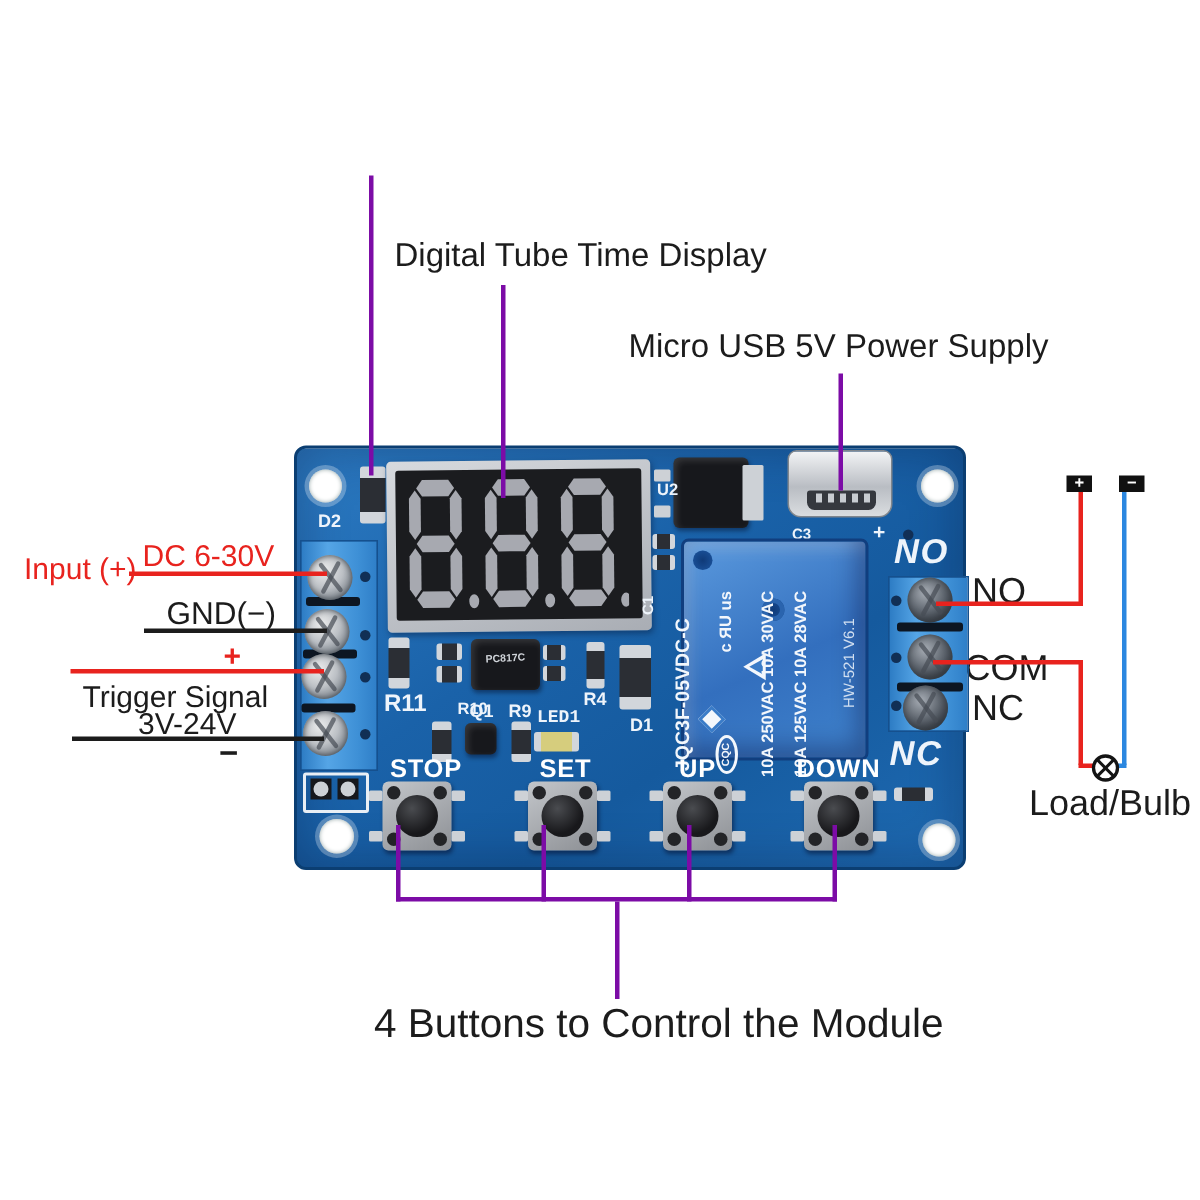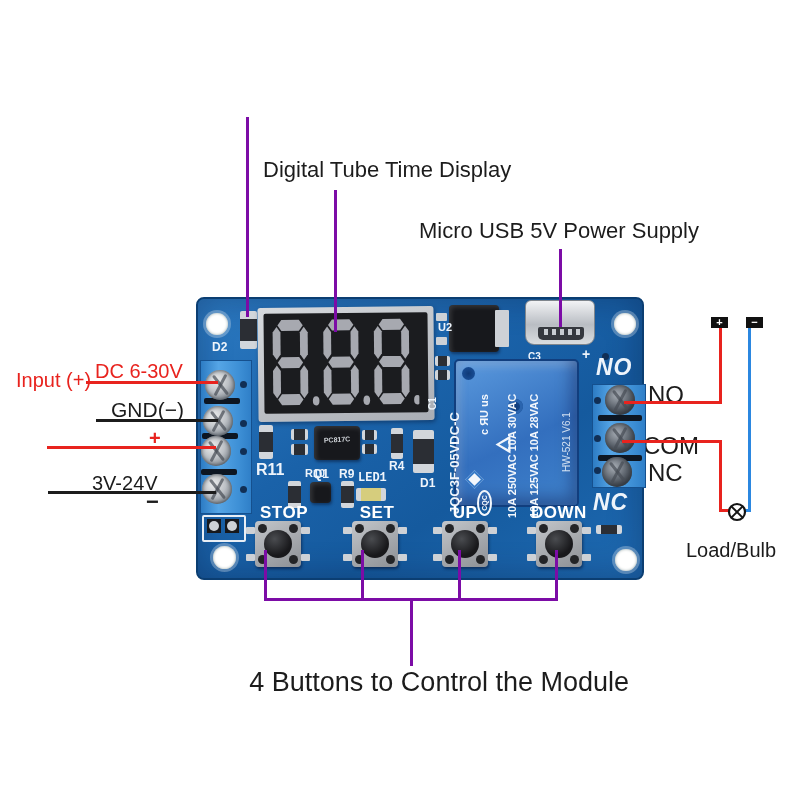--- a/index.html
+++ b/index.html
@@ -107,20 +107,21 @@
   <div class="lbl red" style="left:16px;top:369px;font-size:20px;">Input (+)</div>
   <div class="lbl red" style="left:95px;top:360px;font-size:20px;">DC 6-30V</div>
   <div class="wire redw" style="left:86px;top:381px;width:132px;height:3px;"></div>
 
   <div class="lbl" style="left:111px;top:398px;font-size:21px;">GND(−)</div>
   <div class="wire blackw" style="left:96px;top:419px;width:122px;height:3px;"></div>
 
   <div class="lbl red bold" style="left:149px;top:427px;font-size:20px;">+</div>
   <div class="wire redw" style="left:47px;top:446px;width:169px;height:3px;"></div>
 
+  <div class="lbl" style="left:55px;top:454px;font-size:20px;">Trigger Signal</div>
   <div class="lbl" style="left:92px;top:472px;font-size:20px;">3V-24V</div>
   <div class="wire blackw" style="left:48px;top:491px;width:168px;height:3px;"></div>
   <div class="lbl bold" style="left:146px;top:490px;font-size:22px;">−</div>
 
   <div class="tab" style="left:711px;top:317px;">+</div>
   <div class="tab" style="left:746px;top:317px;">−</div>
 
   <div class="wire redw" style="left:719px;top:328px;width:3px;height:76px;"></div>
   <div class="wire redw" style="left:624px;top:401px;width:98px;height:3px;"></div>
 
@@ -132,21 +133,21 @@
   <div class="wire redw" style="left:719px;top:440px;width:3px;height:70px;"></div>
   <div class="wire redw" style="left:719px;top:509px;width:11px;height:3px;"></div>
   <div class="wire bluew" style="left:748px;top:328px;width:3px;height:182px;"></div>
   <div class="wire bluew" style="left:744px;top:509px;width:7px;height:3px;"></div>
 
   <svg style="position:absolute;left:727px;top:502px;z-index:7;" width="20" height="20" viewBox="0 0 20 20">
     <circle cx="10" cy="10" r="8" fill="#fff" stroke="#141414" stroke-width="2.2"></circle>
     <line x1="4.6" y1="4.6" x2="15.4" y2="15.4" stroke="#141414" stroke-width="2"></line>
     <line x1="15.4" y1="4.6" x2="4.6" y2="15.4" stroke="#141414" stroke-width="2"></line>
   </svg>
-  <div class="lbl" style="left:686px;top:523px;font-size:20px;margin-top:16px;">Load/Bulb</div>
+  <div class="lbl" style="left:686px;top:523px;font-size:24px;">Load/Bulb</div>
 
   <div class="pcb">
 
     <div class="hole" style="left:8px;top:14px;width:22px;height:22px;"></div>
     <div class="hole" style="left:416px;top:14px;width:22px;height:22px;"></div>
     <div class="hole" style="left:15px;top:247px;width:23px;height:23px;"></div>
     <div class="hole" style="left:417px;top:250px;width:22px;height:22px;"></div>
 
     <div class="smdv" style="left:42px;top:12px;width:17px;height:38px;"></div>
     <div class="silk" style="left:14px;top:28px;font-size:12px;margin-top:13px;">D2</div>

